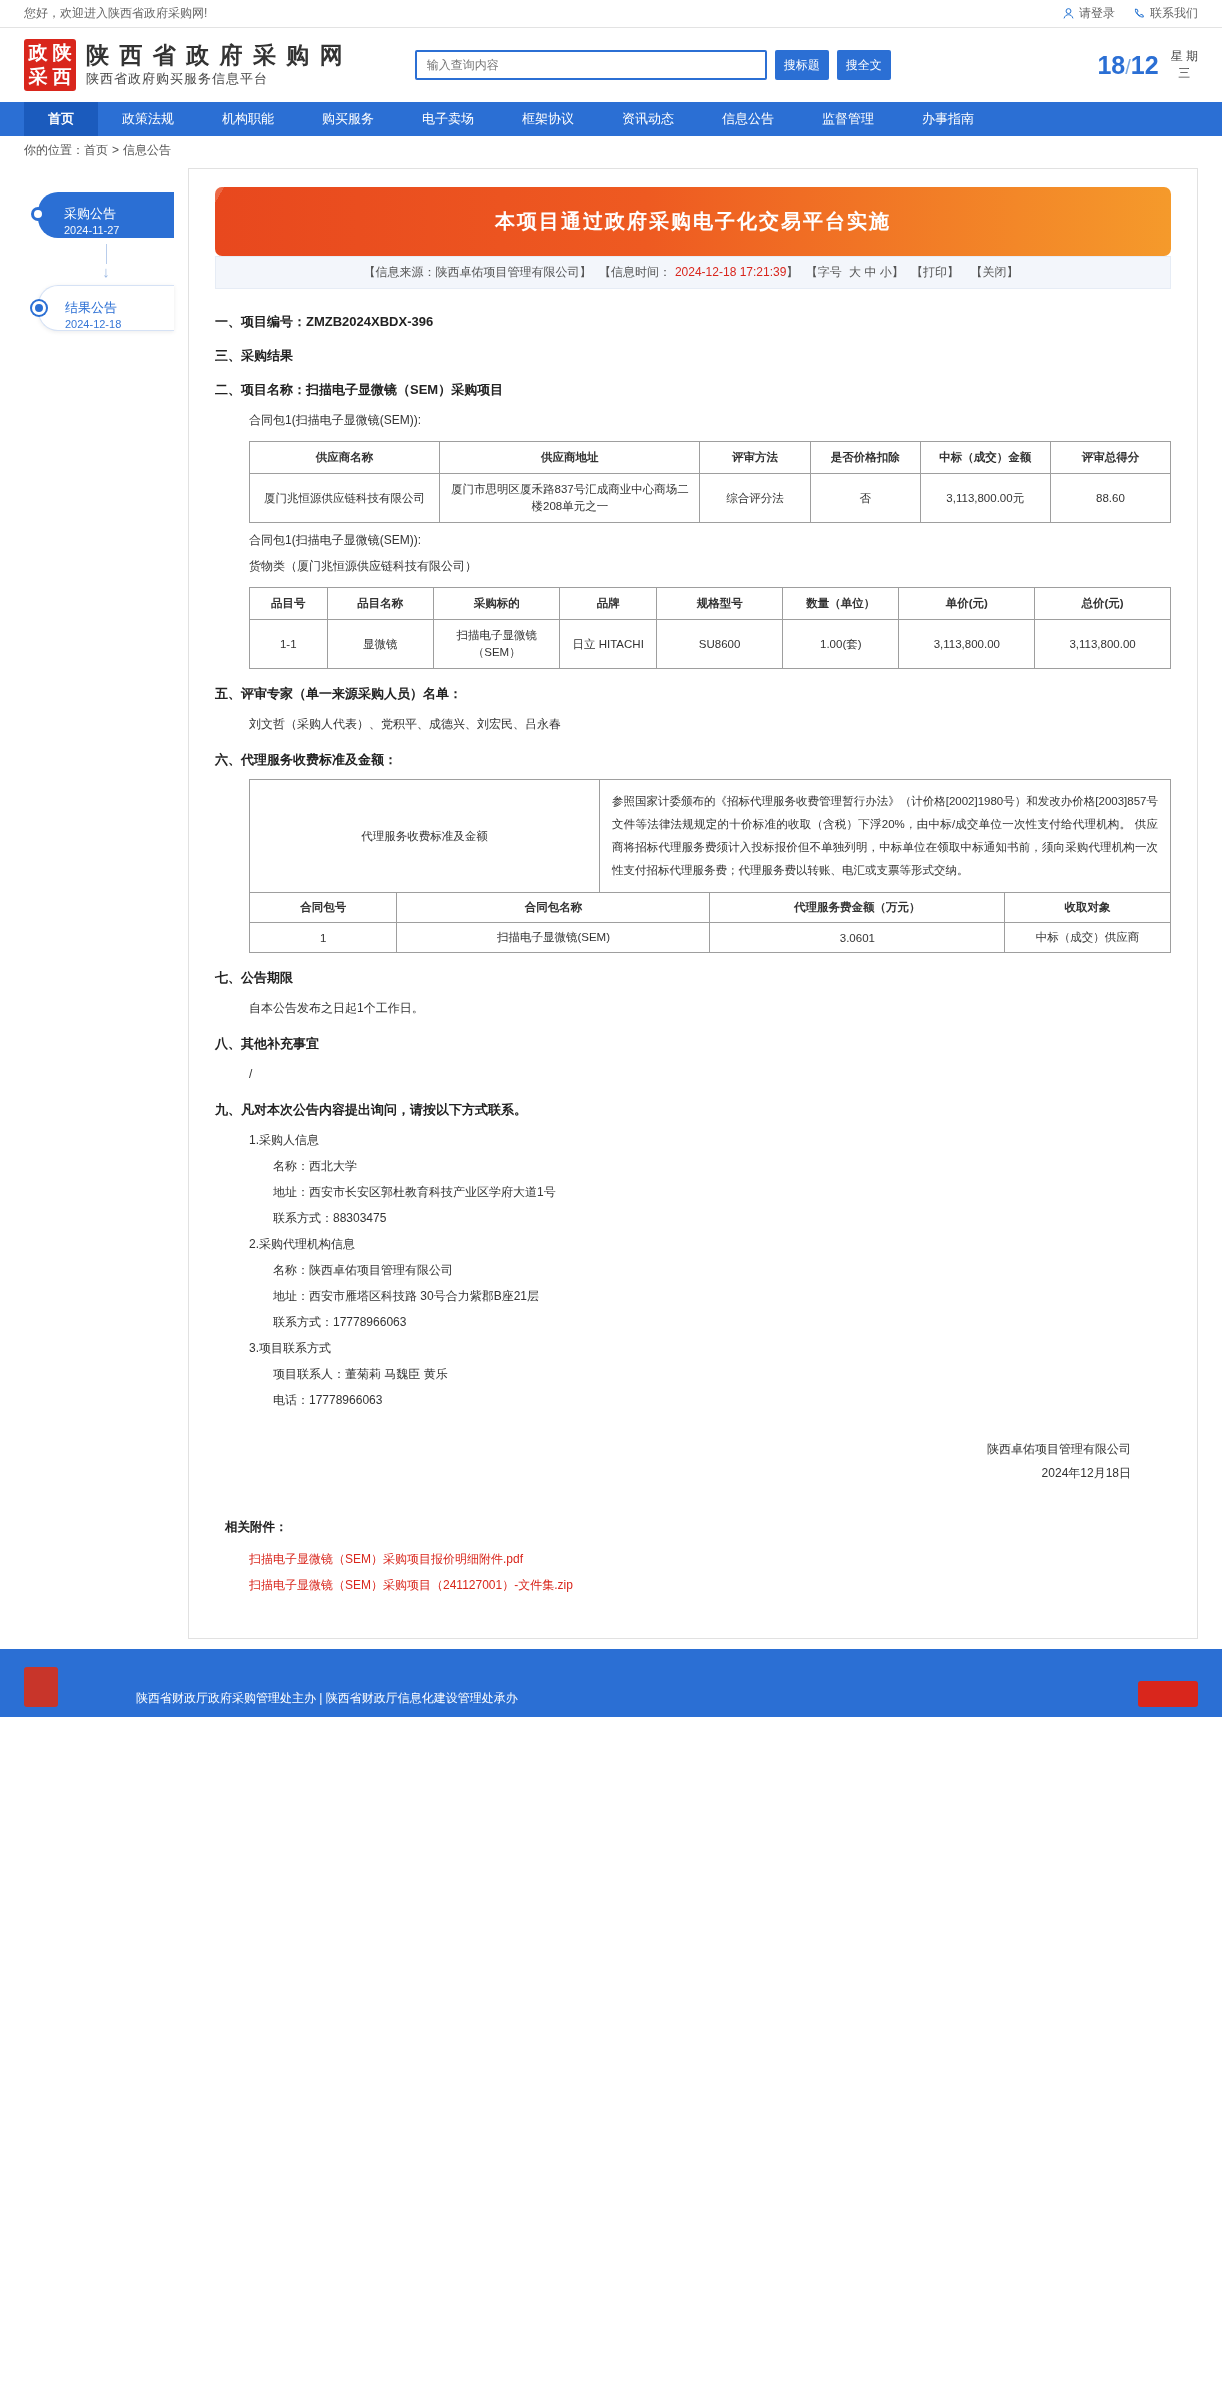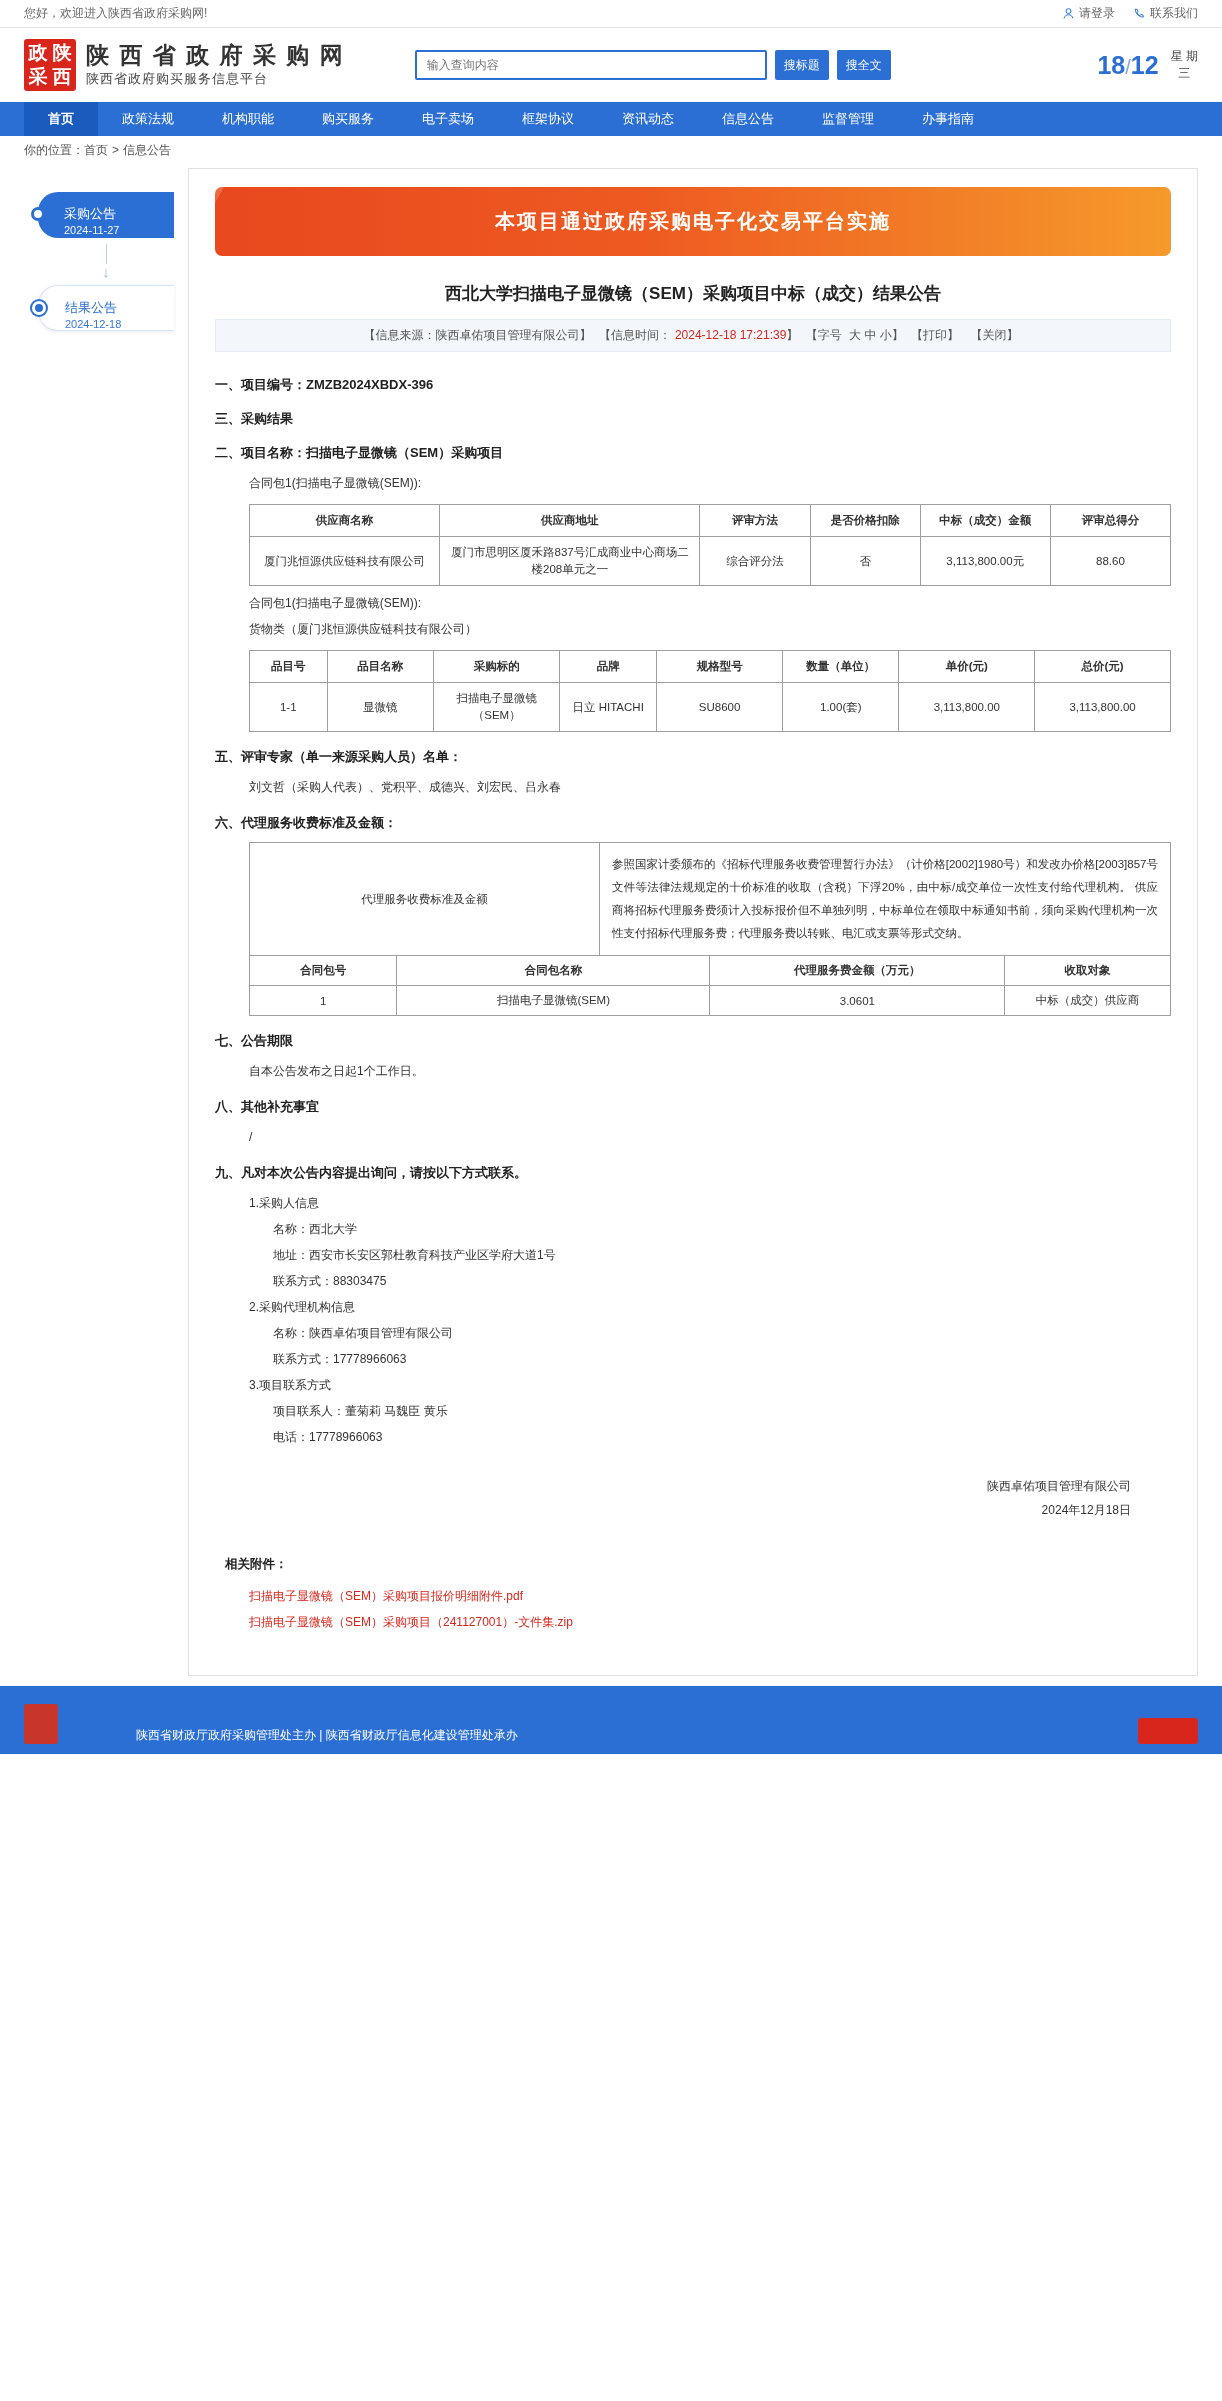--- a/index.html
+++ b/index.html
@@ -331,21 +331,20 @@
         <div class="dot"></div>
         <div>结果公告</div>
         <div class="d">2024-12-18</div>
       </div>
     </div>
 
     <div class="doc">
 
       <div class="banner">本项目通过政府采购电子化交易平台实施</div>
 
-      <div class="title">西北大学扫描电子显微镜（SEM）采购项目中标（成交）结果公告</div>
 
       <div class="metabar">
         <span>【信息来源：</span><span>陕西卓佑项目管理有限公司</span><span>】</span>
         <span class="seg">【信息时间：</span><span class="time">2024-12-18 17:21:39</span><span>】</span>
         <span class="seg">【字号</span>
         <a href="#">大</a>
         <a href="#">中</a>
         <a href="#">小</a><span>】</span>
         <a href="#" class="seg">【打印】</a>
         <a href="#" class="seg">【关闭】</a>
@@ -450,20 +449,21 @@
 
       <div class="sec">九、凡对本次公告内容提出询问，请按以下方式联系。</div>
 
       <div class="p">1.采购人信息</div>
       <div class="p i2">名称：西北大学</div>
       <div class="p i2">地址：西安市长安区郭杜教育科技产业区学府大道1号</div>
       <div class="p i2">联系方式：88303475</div>
 
       <div class="p">2.采购代理机构信息</div>
       <div class="p i2">名称：陕西卓佑项目管理有限公司</div>
+      <div class="p i2">地址：西安市雁塔区科技路 30号合力紫郡B座21层</div>
       <div class="p i2">联系方式：17778966063</div>
 
       <div class="p">3.项目联系方式</div>
       <div class="p i2">项目联系人：董菊莉 马魏臣 黄乐</div>
       <div class="p i2">电话：17778966063</div>
 
       <div class="signature">
         <div>陕西卓佑项目管理有限公司</div>
         <div>2024年12月18日</div>
       </div>

